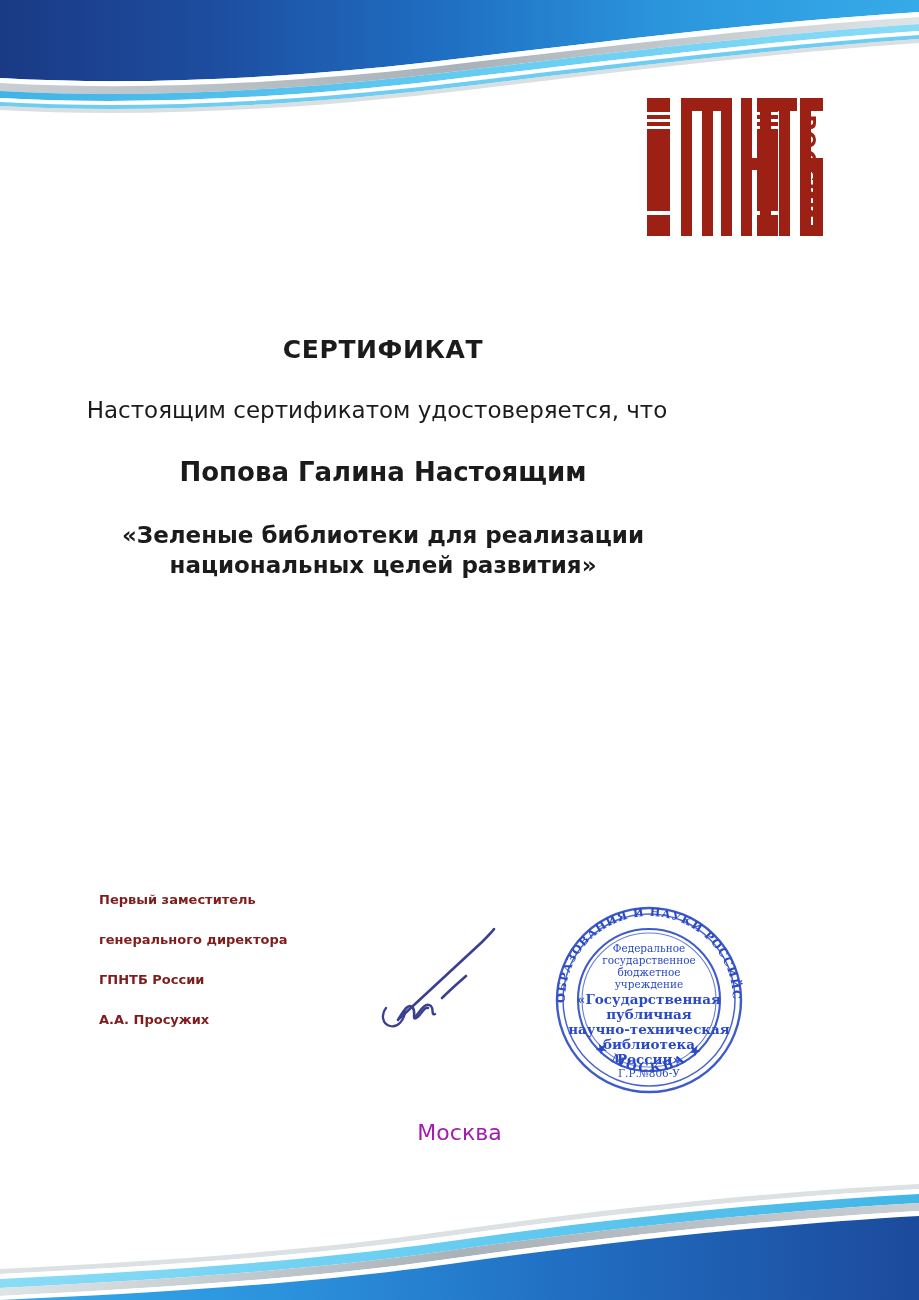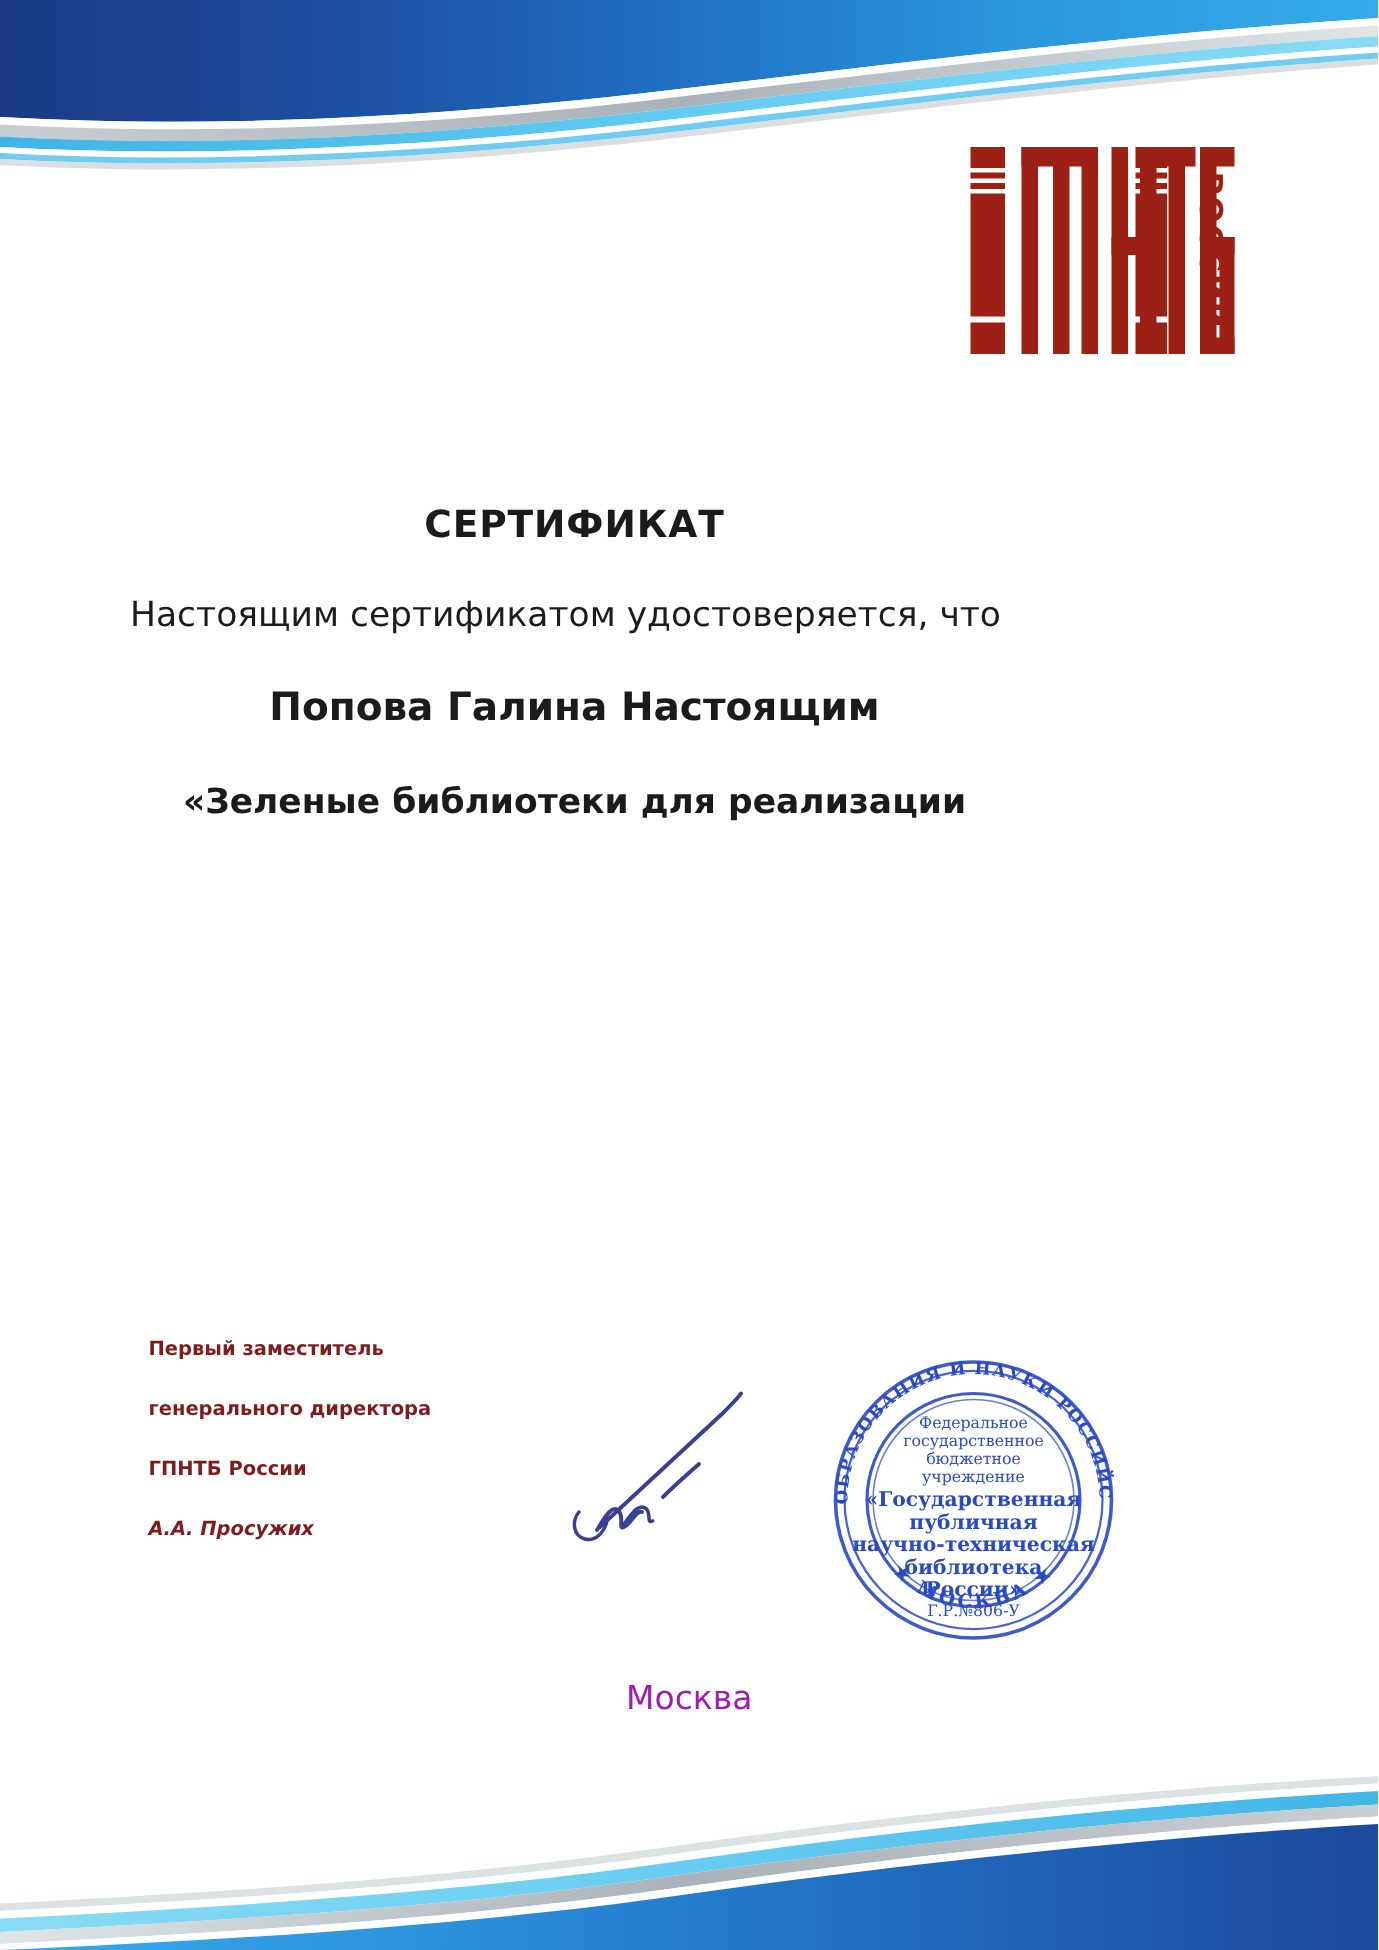--- a/index.html
+++ b/index.html
@@ -91,21 +91,20 @@
     font-size: 13px;
     font-weight: bold;
     line-height: 1;
   }
   .sign-line {
     margin-bottom: 27px;
     white-space: nowrap;
   }
   .sign-line:last-child {
     margin-bottom: 0;
-    font-style: italic;
   }
 
   
   .signature-mark {
     position: absolute;
     left: 378px;
     top: 898px;
     width: 165px;
     height: 145px;
   }
@@ -220,20 +219,21 @@
   <div class="cert-body">
     <div class="cert-title">СЕРТИФИКАТ</div>
 
     <div class="cert-line-regular">Настоящим сертификатом удостоверяется, что</div>
 
     <div class="cert-recipient">Попова Галина Настоящим</div>
 
 
     <div class="cert-research-title">
       <div>«Зеленые библиотеки для реализации</div>
+      <div>национальных целей развития»</div>
     </div>
   </div>
 
   <div class="sign-block">
     <div class="sign-line">Первый заместитель</div>
     <div class="sign-line">генерального директора</div>
     <div class="sign-line">ГПНТБ России</div>
     <div class="sign-line">А.А.  Просужих</div>
   </div>
 

